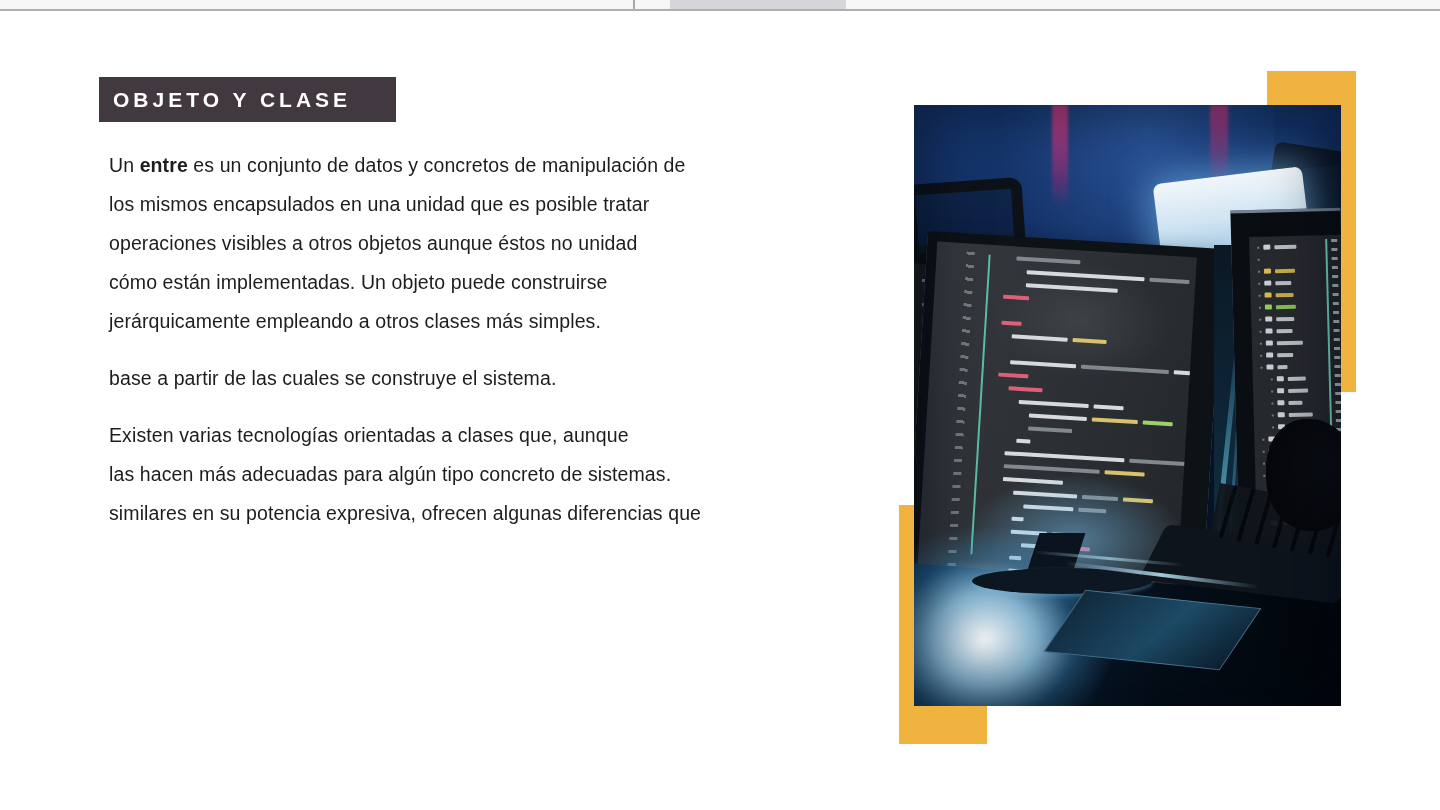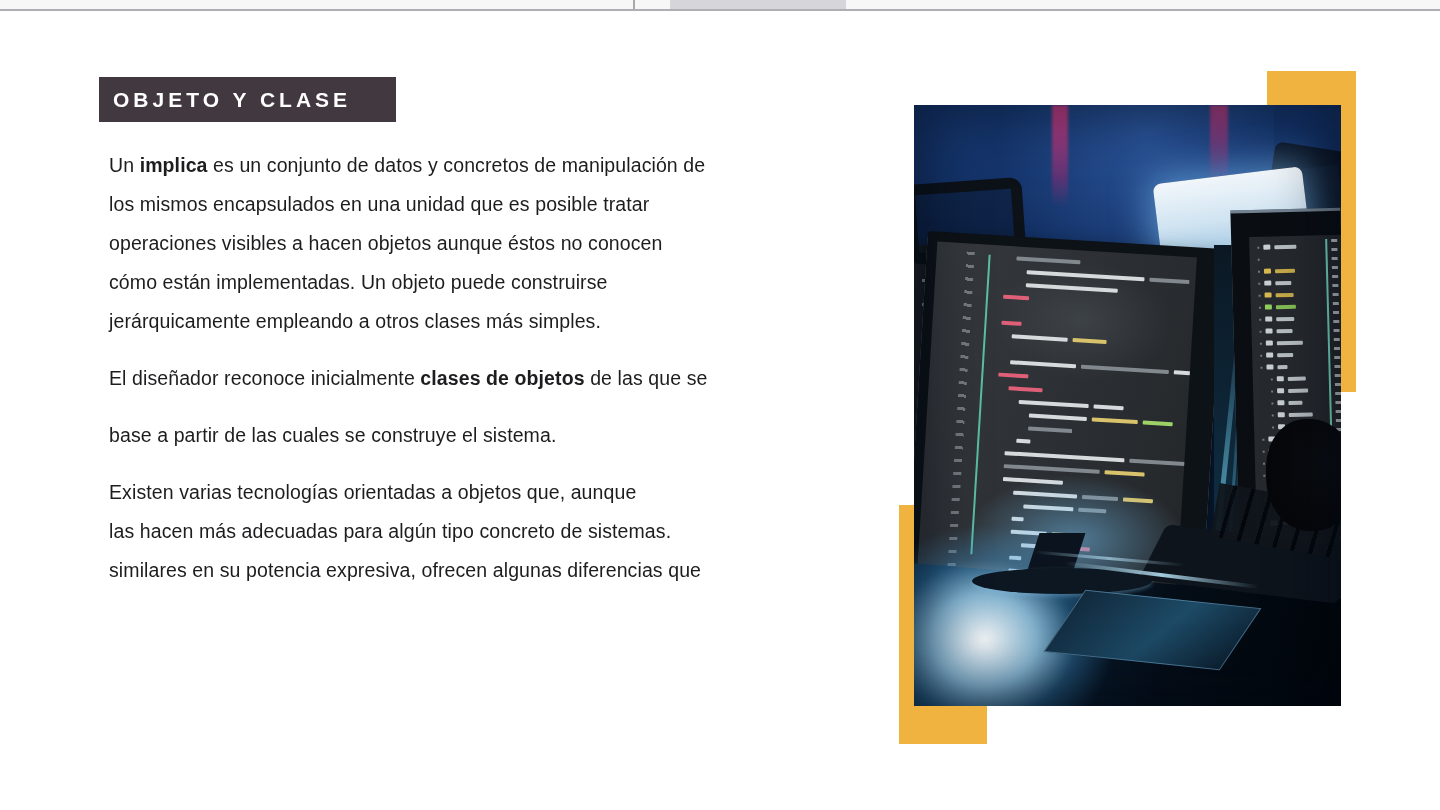--- a/index.html
+++ b/index.html
@@ -125,34 +125,33 @@
 
   <div class="accent accent-tr" style="background: rgb(241, 179, 63);"></div>
   <div class="accent accent-bl" style="background: rgb(241, 179, 63);"></div>
 
   <div class="title-box" style="background: rgb(66, 56, 63);">
     <span style="color: rgb(255, 255, 255);">OBJETO Y CLASE</span>
   </div>
 
   <div class="body-text" id="body-text" style="color: rgb(29, 29, 31);">
       <div class="paragraph">
-        <div class="text-line"><span>Un </span><span class="b">implica</span><span> es un conjunto de datos y concretos de manipulación de</span></div>
+        <div class="text-line"><span>Un </span><span class="b">entre</span><span> es un conjunto de datos y concretos de manipulación de</span></div>
         <div class="text-line"><span>los mismos encapsulados en una unidad que es posible tratar</span></div>
-        <div class="text-line"><span>operaciones visibles a hacen objetos aunque éstos no conocen</span></div>
+        <div class="text-line"><span>operaciones visibles a otros objetos aunque éstos no unidad</span></div>
         <div class="text-line"><span>cómo están implementadas. Un objeto puede construirse</span></div>
         <div class="text-line"><span>jerárquicamente empleando a otros clases más simples.</span></div>
       </div>
       <div class="paragraph">
-        <div class="text-line"><span>El diseñador reconoce inicialmente </span><span class="b">clases de objetos</span><span> de las que se</span></div>
       </div>
       <div class="paragraph">
         <div class="text-line"><span>base a partir de las cuales se construye el sistema.</span></div>
       </div>
       <div class="paragraph">
-        <div class="text-line"><span>Existen varias tecnologías orientadas a objetos que, aunque</span></div>
+        <div class="text-line"><span>Existen varias tecnologías orientadas a clases que, aunque</span></div>
         <div class="text-line"><span>las hacen más adecuadas para algún tipo concreto de sistemas.</span></div>
         <div class="text-line"><span>similares en su potencia expresiva, ofrecen algunas diferencias que</span></div>
       </div>
     </div>
 
   <div class="photo">
     <div class="wall"></div>
     <div class="wall-light"></div>
     <div class="streak1"></div>
     <div class="streak2"></div>

